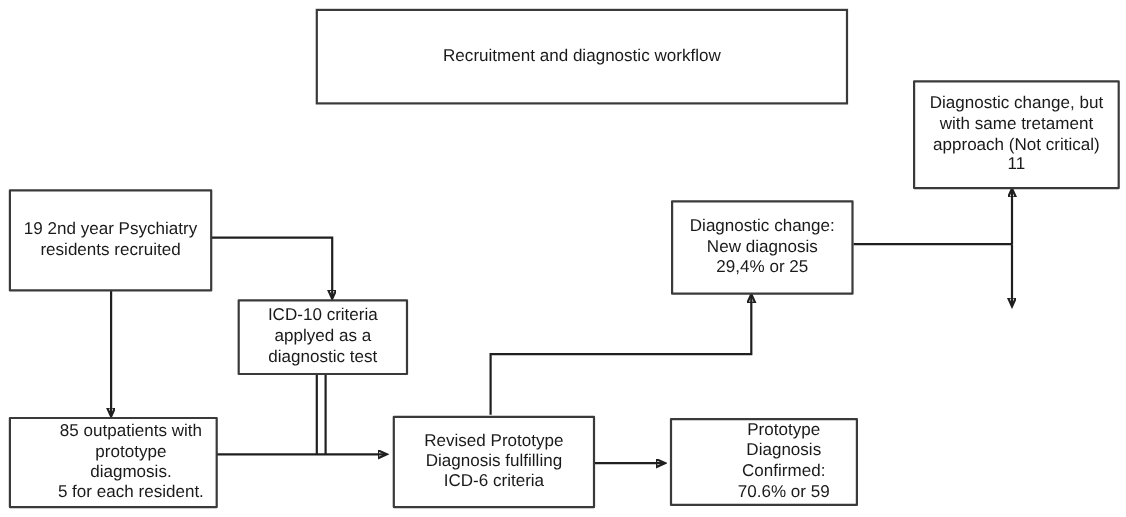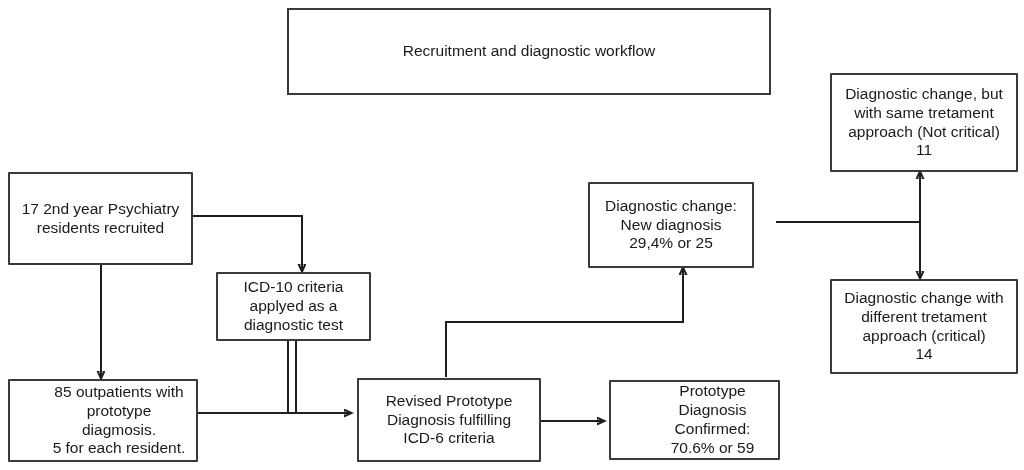--- a/index.html
+++ b/index.html
@@ -84,21 +84,21 @@
     <path d="M920,222 L920,172" marker-end="url(#arrowEnd)"></path>
 
     <path d="M920,222 L920,278" marker-end="url(#arrowEnd)"></path>
   </svg>
 
   <div class="node square title-node" style="left:287px; top:8px; width:484px; height:87px;">
     <span class="label">Recruitment and diagnostic workflow</span>
   </div>
 
   <div class="node rounded" style="left:8px; top:172px; width:185px; height:93px;">
-    <span class="label">17 2nd year Psychiatry
+    <span class="label">19 2nd year Psychiatry
 residents recruited</span>
   </div>
 
   <div class="node rounded" style="left:216px; top:272px; width:155px; height:69px;">
     <span class="label">ICD-10 criteria
 applyed as a
 diagnostic test</span>
   </div>
 
   <div class="node rounded" style="left:8px; top:379px; width:190px; height:83px;padding-left:32px;">
@@ -112,33 +112,27 @@
 Diagnosis fulfilling
 ICD-6 criteria</span>
   </div>
 
   <div class="node rounded" style="left:609px; top:380px; width:171px; height:80px;padding-left:36px;">
     <span class="label">Prototype Diagnosis
 Confirmed:
 70.6% or 59</span>
   </div>
 
-  <div class="node rounded" style="left:588px; top:182px; width:166px; height:86px;">
+  <div class="node rounded" style="left:610px; top:182px; width:166px; height:86px;">
     <span class="label">Diagnostic change:
 New diagnosis
 29,4% or 25</span>
   </div>
 
   <div class="node rounded" style="left:830px; top:73px; width:188px; height:99px;">
     <span class="label">Diagnostic change, but
 with same tretament
 approach (Not critical)
 11</span>
   </div>
 
-  <div class="node rounded" style="left:830px; top:279px; width:188px; height:95px;">
-    <span class="label">Diagnostic change with
-different tretament
-approach (critical)
-14</span>
-  </div>
 
 </div>
 
 </body></html>

